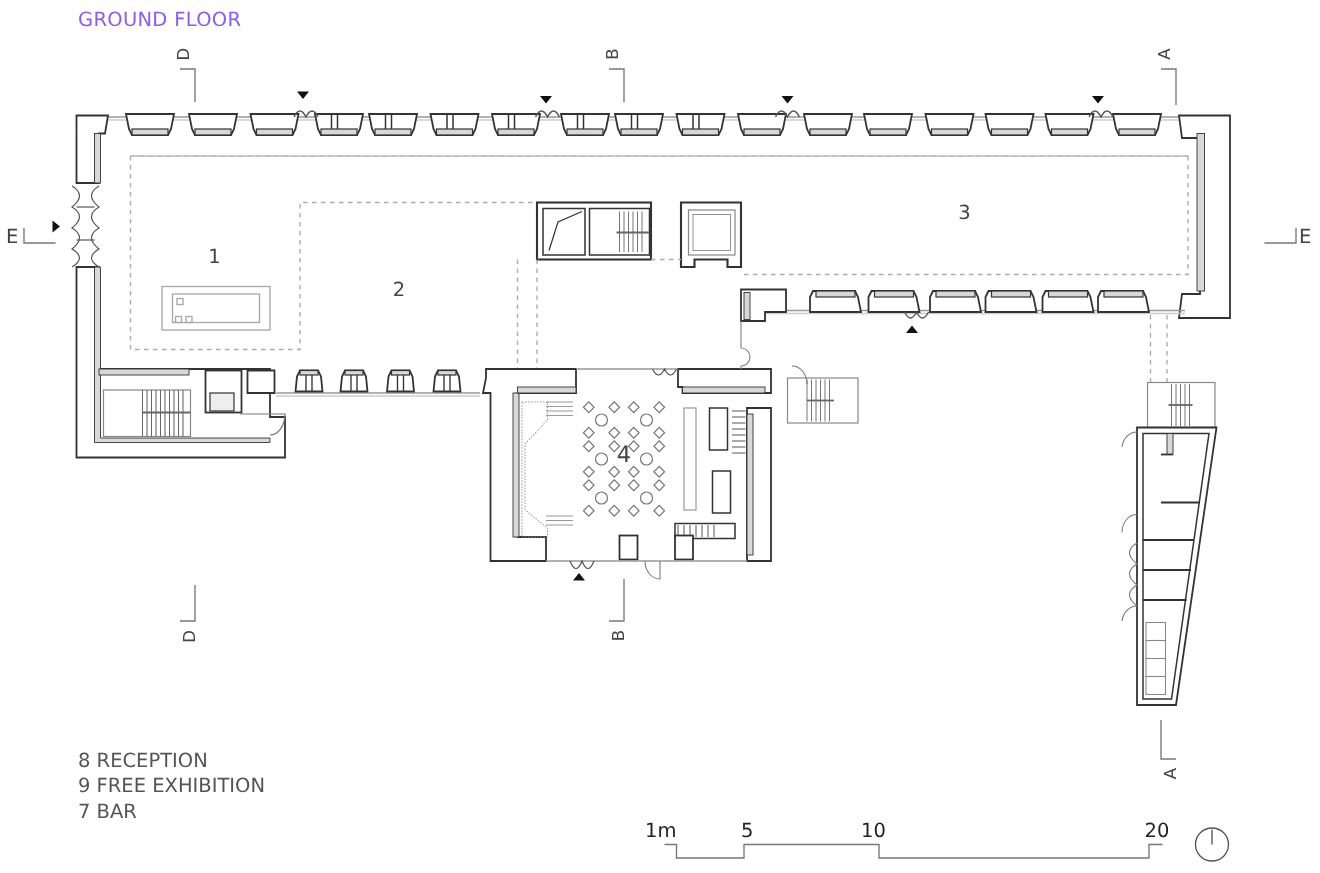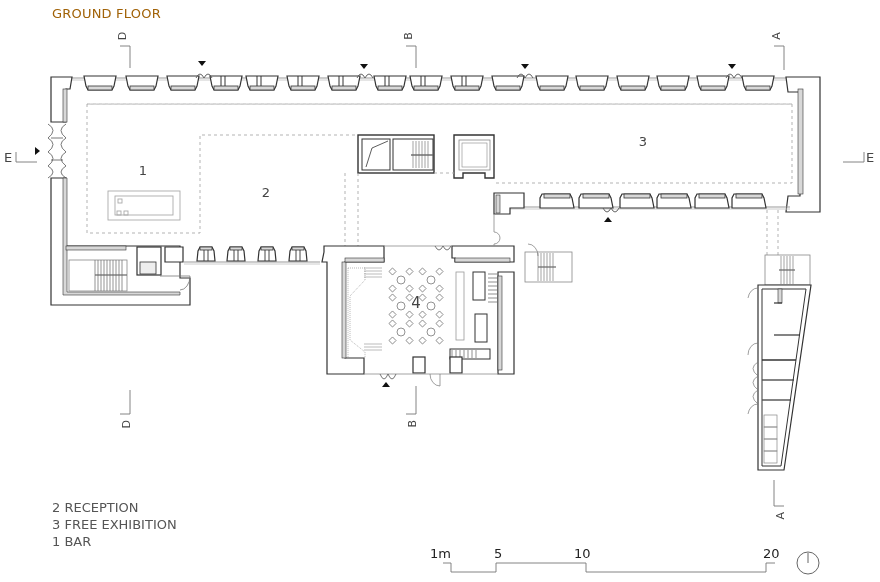--- a/index.html
+++ b/index.html
@@ -1,17 +1,17 @@
 <!DOCTYPE html>
 <html><head>
 <meta charset="utf-8">
 <style>
   html, body { margin: 0; padding: 0; background: #ffffff; }
   body { width: 880px; height: 582px; position: relative; overflow: hidden; font-family: "DejaVu Sans", sans-serif; }
-  .title { position: absolute; left: 52px; top: 6px; font-size: 13px; color: #a16207; letter-spacing: 0.2px; }
+  .title { position: absolute; left: 52px; top: 6px; font-size: 13px; color: #8b5cf6; letter-spacing: 0.2px; }
   .legend { position: absolute; left: 52px; top: 499px; font-size: 13px; color: #555; line-height: 17px; }
   .legend div { white-space: nowrap; }
   svg.plan { position: absolute; left: 0; top: 0; }
   .lbl { font-family: "DejaVu Sans", sans-serif; font-size: 13px; fill: #444; }
   .sec { font-family: "DejaVu Sans", sans-serif; font-size: 11px; fill: #444; }
   .scale-t { font-family: "DejaVu Sans", sans-serif; font-size: 13px; fill: #222; }
 </style>
 </head>
 <body>
 
@@ -316,16 +316,16 @@
     <text class="scale-t" x="763" y="558">20</text>
   </g>
 
   <g>
     <circle cx="808" cy="563" r="11" fill="none" stroke="#555" stroke-width="0.9"></circle>
     <line x1="808" y1="553" x2="808" y2="563" stroke="#555" stroke-width="0.9"></line>
   </g>
 </svg>
 
 <div class="legend">
-  <div>2 RECEPTION</div>
-  <div>3 FREE EXHIBITION</div>
-  <div>1 BAR</div>
+  <div>8 RECEPTION</div>
+  <div>9 FREE EXHIBITION</div>
+  <div>7 BAR</div>
 </div>
 
 </body></html>

